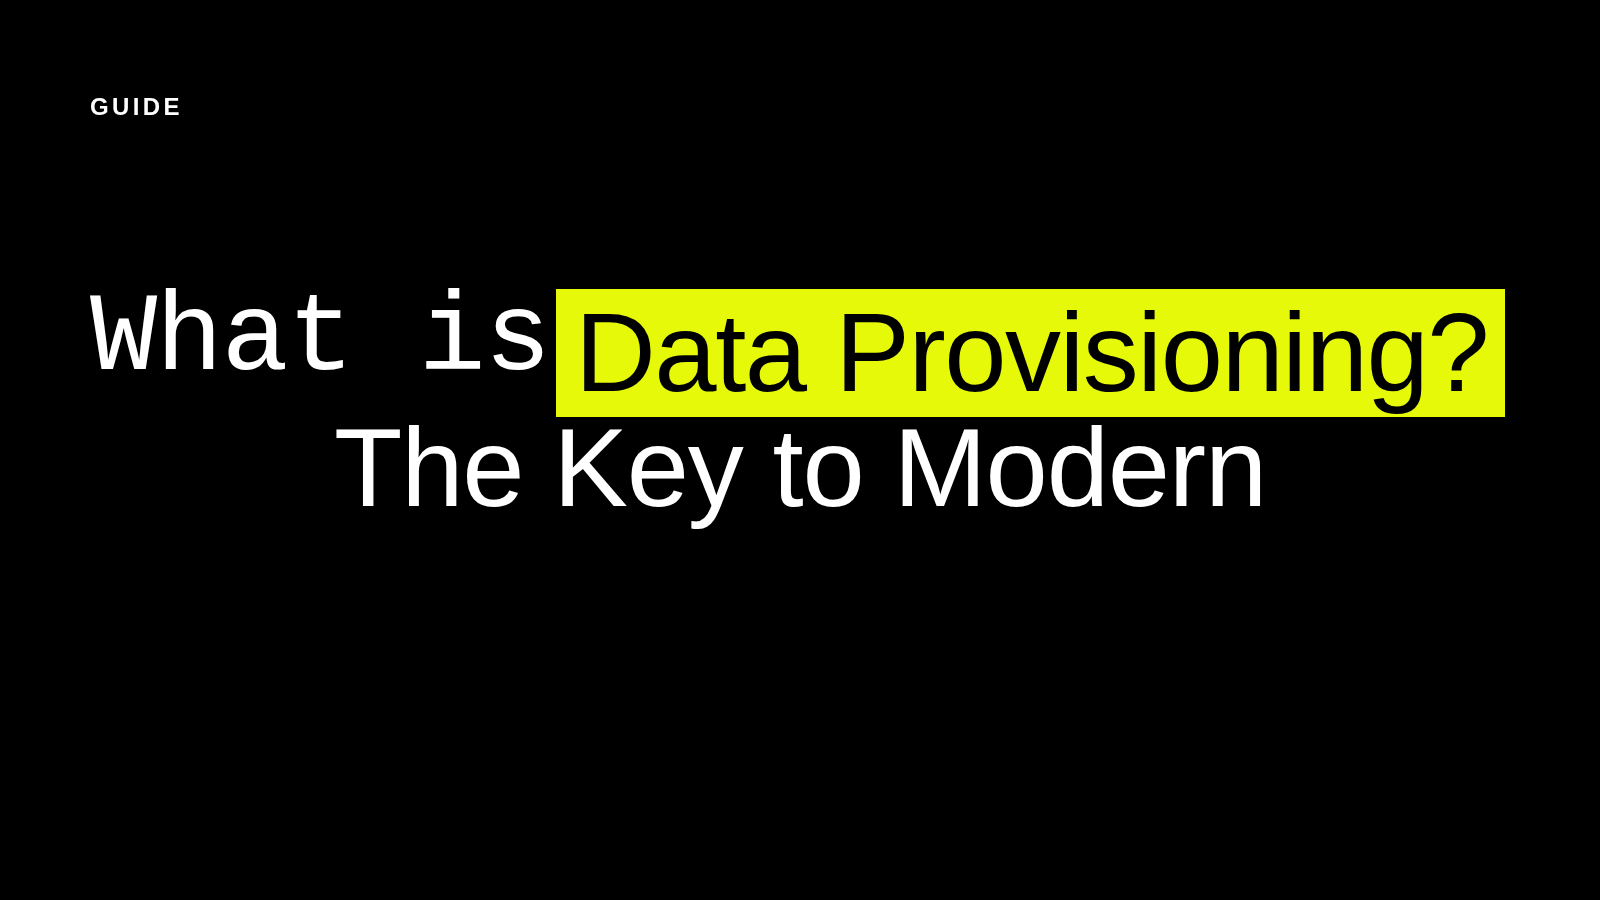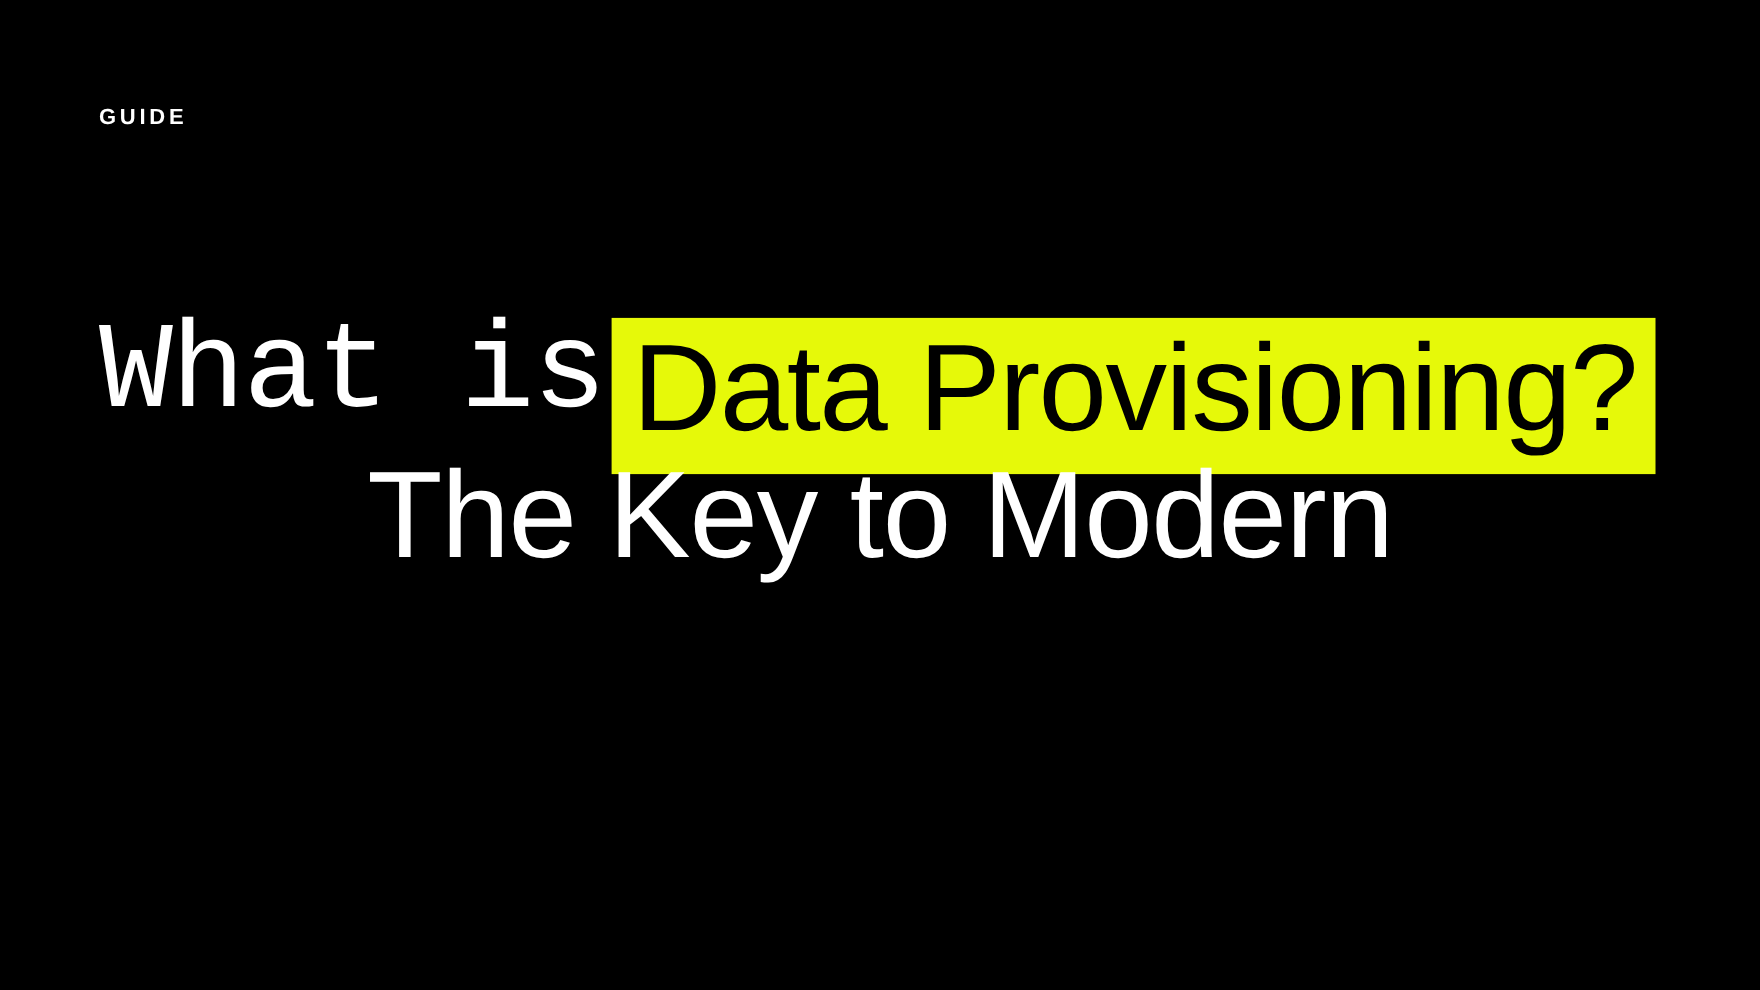--- a/index.html
+++ b/index.html
@@ -21,21 +21,21 @@
     font-family: "Liberation Sans", sans-serif;
     -webkit-font-smoothing: antialiased;
   }
 
   
   .eyebrow {
     position: absolute;
     left: 90px;
     top: 94px;
     font-family: "Liberation Sans", sans-serif;
-    font-size: 20px;
+    font-size: 24px;
     font-weight: 700;
     letter-spacing: 3.4px;
     line-height: 26px;
     color: #ffffff;
     text-transform: uppercase;
     white-space: nowrap;
   }
 
   
   .headline {
@@ -60,21 +60,21 @@
   .headline-line .seg {
     display: inline;
     font-family: Liberation Mono, monospace;
   }
 
   
   .headline-line .seg-highlight {
     display: inline-block;
     background: #e6f909;
     color: #000000;
-    padding: 0 17px 14px 19px;
+    padding: 0 17px 0 19px;
     margin-left: 6px;
     line-height: 128px;
     height: 128px;
     vertical-align: -22px;
     letter-spacing: -1.5px;
   }
 
   .headline-line.line-2,
   .headline-line.line-3 {
     letter-spacing: -1.2px;

